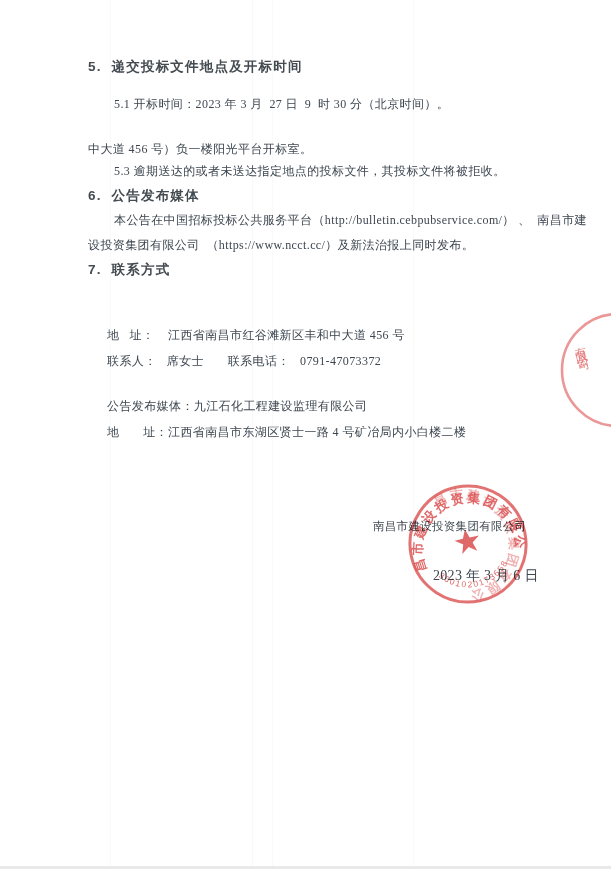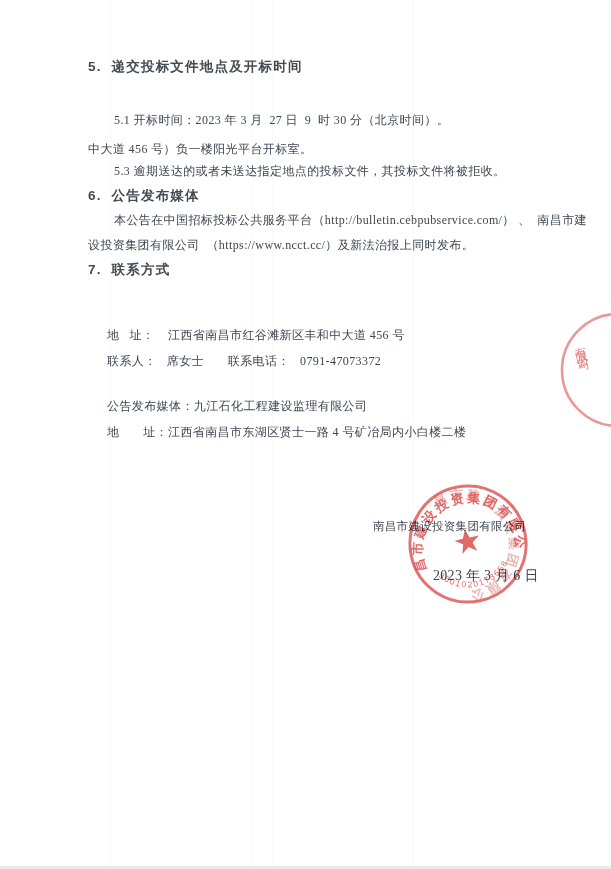--- a/index.html
+++ b/index.html
@@ -63,21 +63,21 @@
 
 <div class="page">
 
   <div class="scanline" style="left:110px"></div>
   <div class="scanline" style="left:252px"></div>
   <div class="scanline" style="left:272px"></div>
   <div class="scanline" style="left:413px"></div>
   <div class="scan-bottom"></div>
 
   <div class="line heading" style="top:59px;left:88px">5.  递交投标文件地点及开标时间</div>
-  <div class="line" style="top:112px;left:114px">5.1 开标时间：2023 年 3 月  27 日  9  时 30 分（北京时间）。</div>
+  <div class="line" style="top:96px;left:114px">5.1 开标时间：2023 年 3 月  27 日  9  时 30 分（北京时间）。</div>
   <div class="line" style="top:141px;left:88px">中大道 456 号）负一楼阳光平台开标室。</div>
   <div class="line" style="top:163px;left:114px">5.3 逾期送达的或者未送达指定地点的投标文件，其投标文件将被拒收。</div>
 
   <div class="line heading" style="top:188px;left:88px">6.  公告发布媒体</div>
   <div class="line" style="top:237px;left:88px">设投资集团有限公司  （https://www.ncct.cc/）及新法治报上同时发布。</div>
   <div class="line" style="top:212px;left:114px">本公告在中国招标投标公共服务平台（http://bulletin.cebpubservice.com/） 、  南昌市建</div>
 
   <div class="line heading" style="top:262px;left:88px">7.  联系方式</div>
   <div class="line" style="top:327px;left:107px">地   址：    江西省南昌市红谷滩新区丰和中大道 456 号</div>
   <div class="line" style="top:353px;left:107px">联系人：   席女士       联系电话：   0791-47073372</div>

